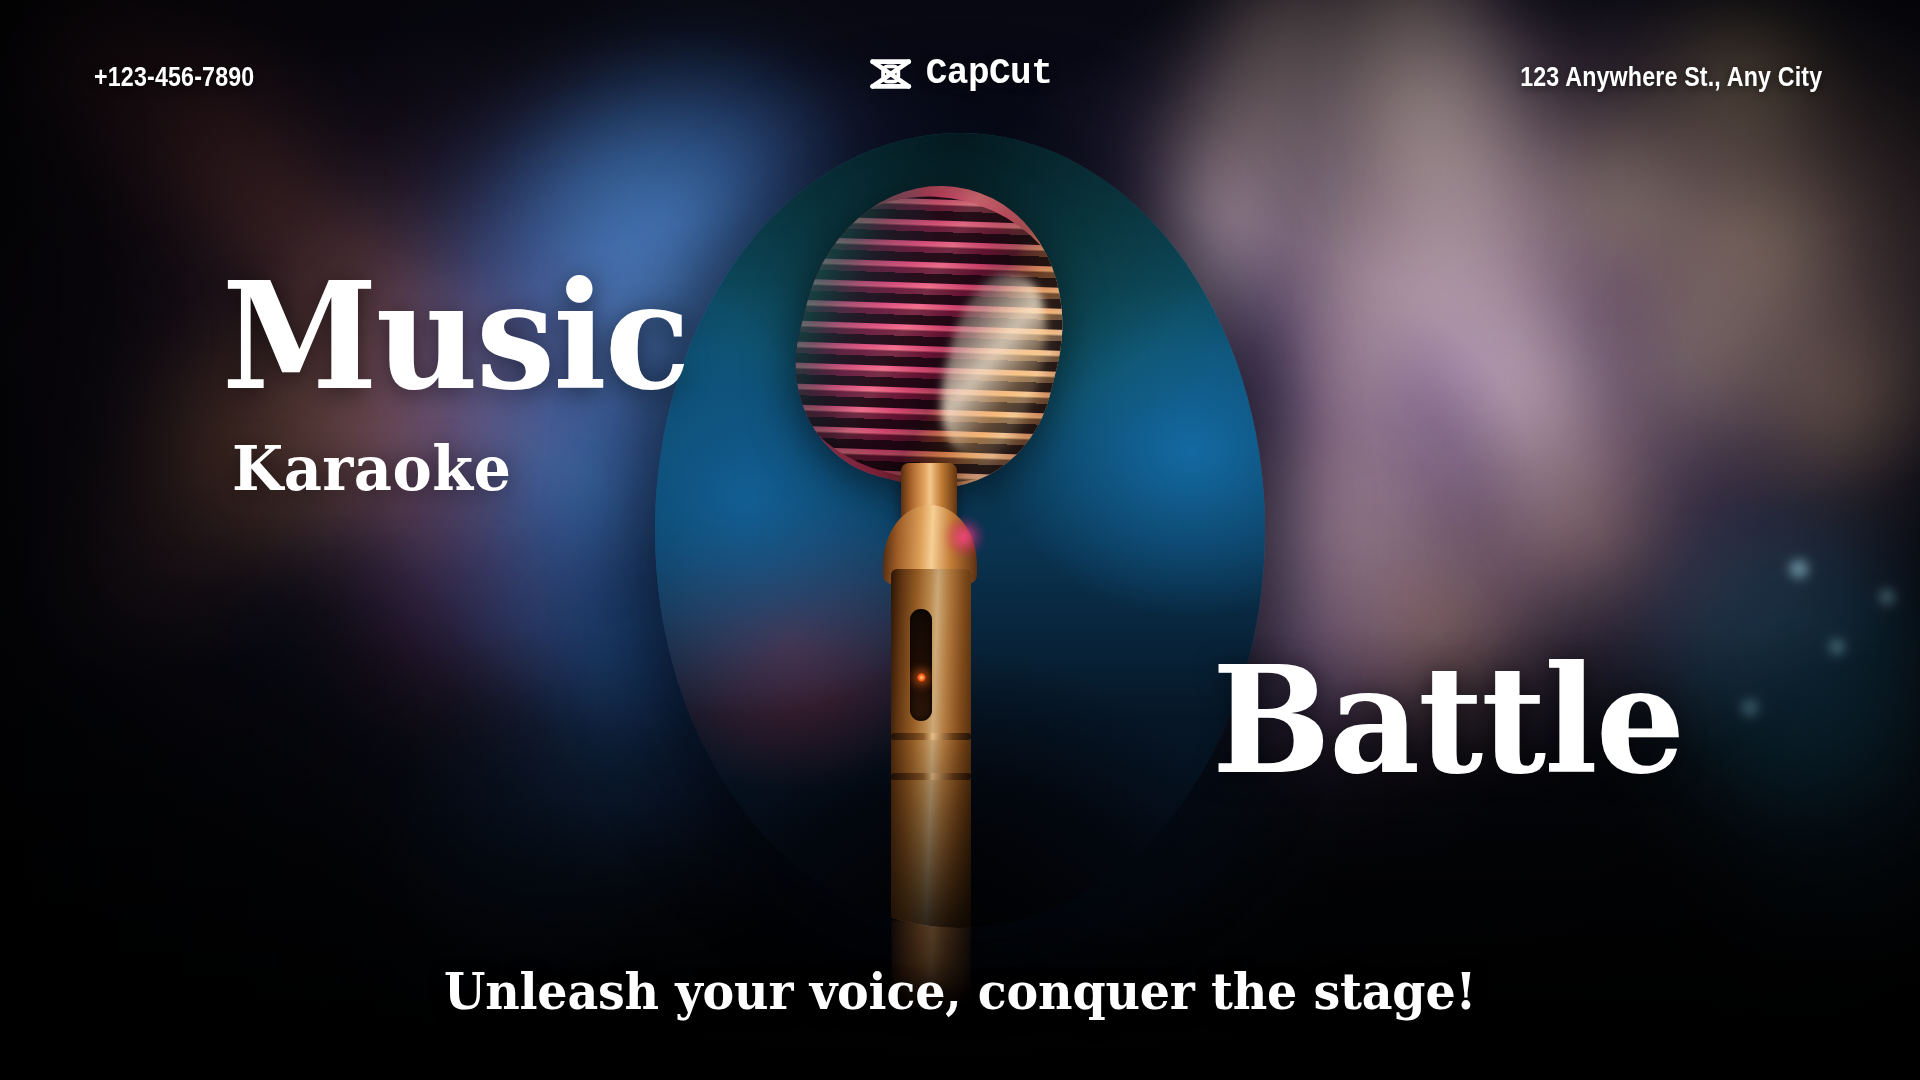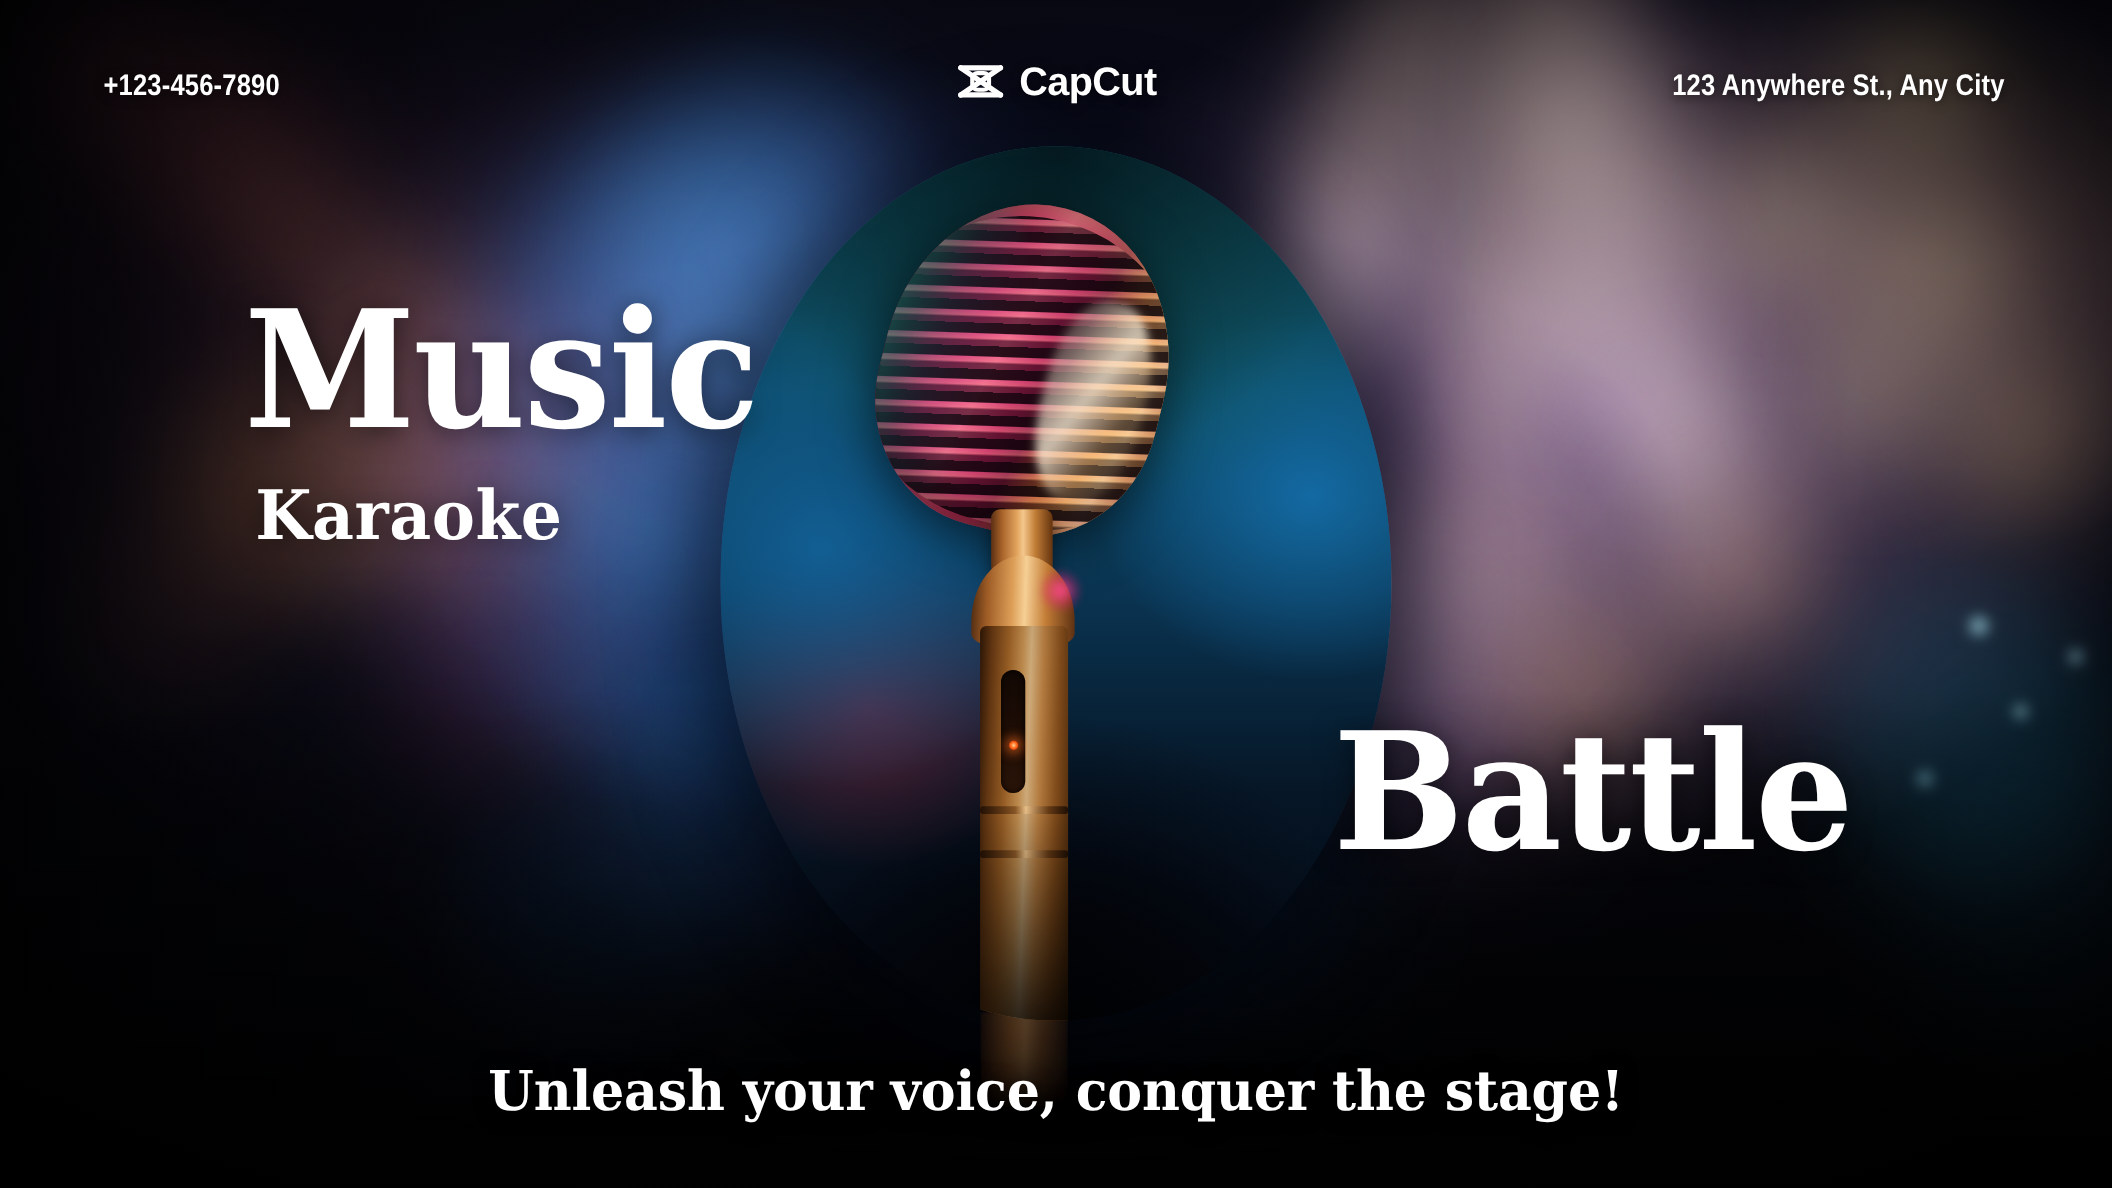--- a/index.html
+++ b/index.html
@@ -251,21 +251,21 @@
     position: absolute;
     left: 50%;
     top: 55px;
     transform: translateX(-50%);
     display: flex;
     align-items: center;
     gap: 12px;
   }
   .brand-mark { width: 46px; height: 38px; display: block; }
   .brand-name {
-    font-family: Liberation Sans, sans-serif;
+    font-family: Liberation Mono, monospace;
     font-weight: bold;
     font-size: 36px;
     color: #ffffff;
     letter-spacing: -0.5px;
     line-height: 1;
     text-shadow: 0 2px 10px rgba(0,0,0,0.5);
   }
 
   .headline {
     position: absolute;

